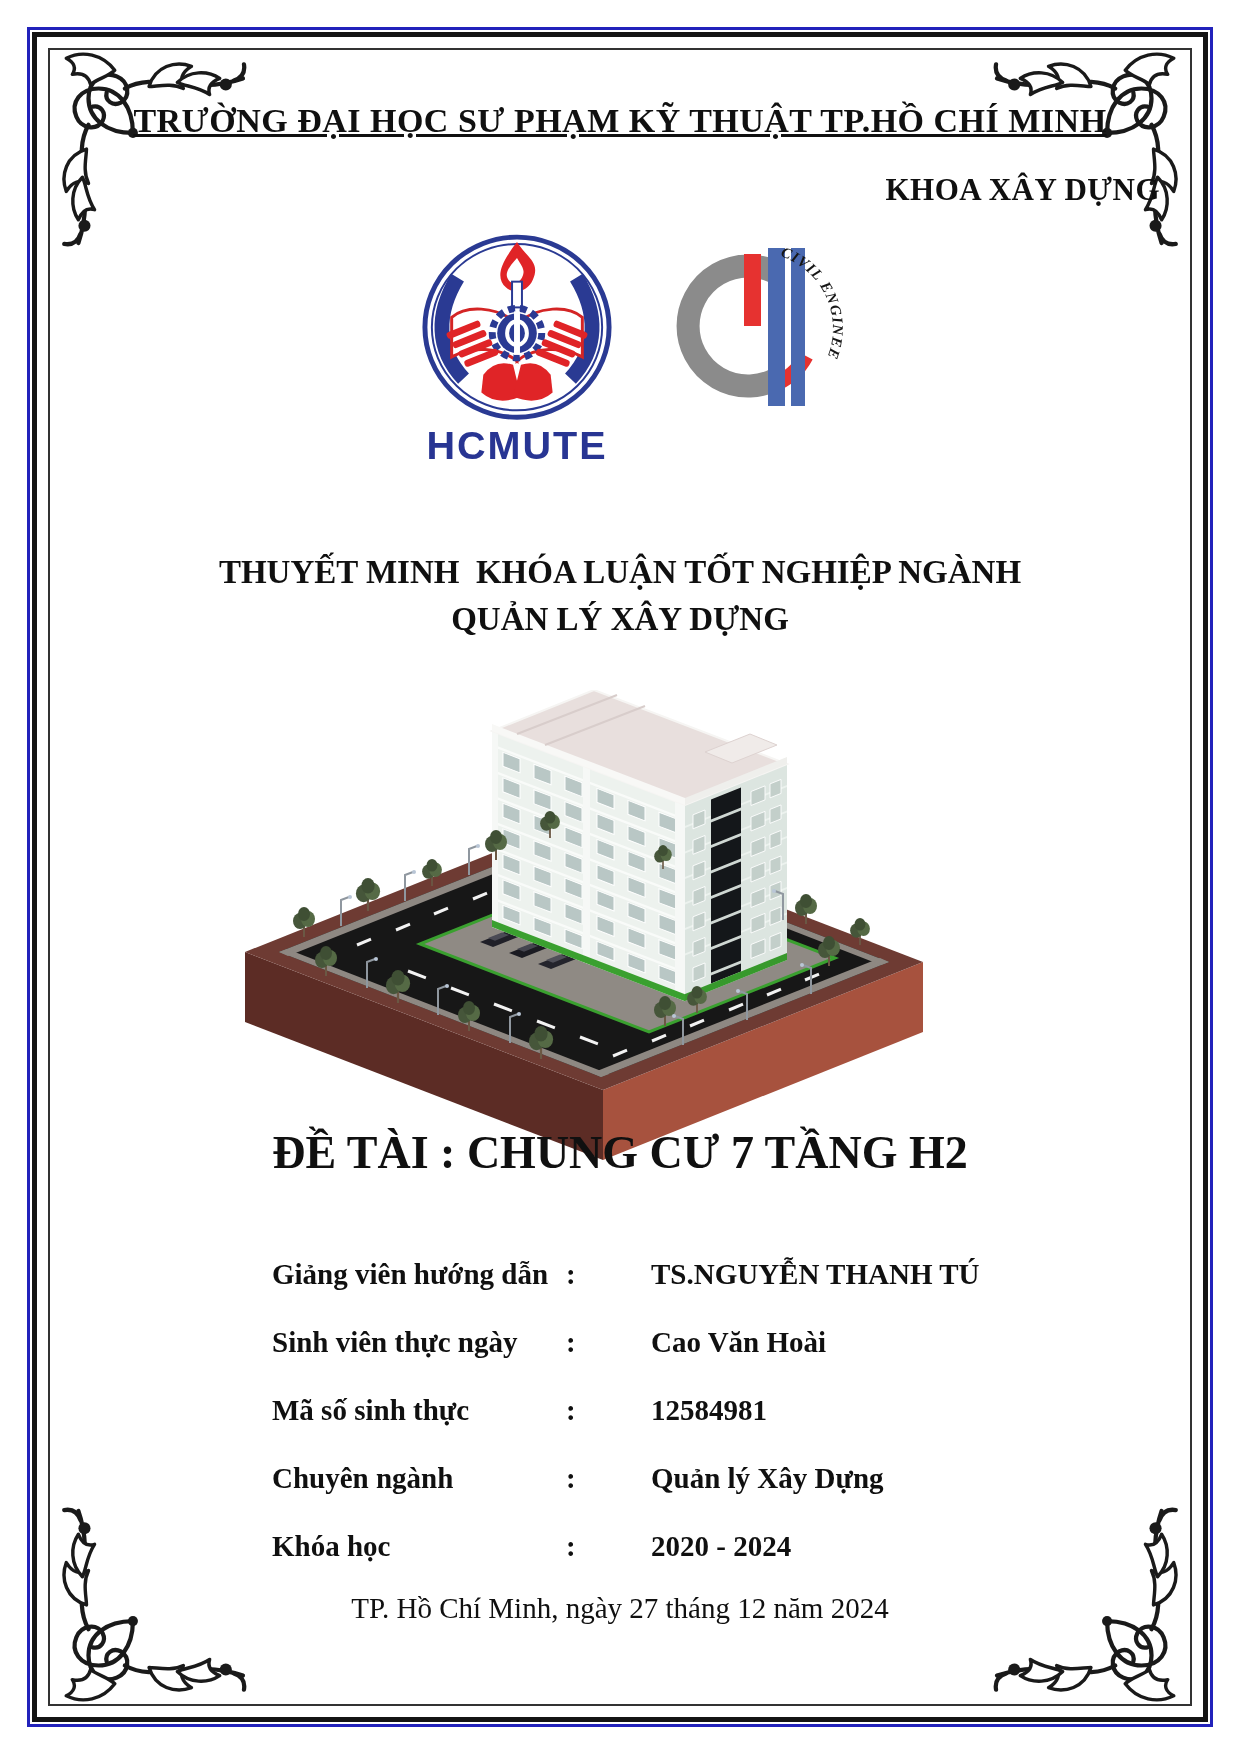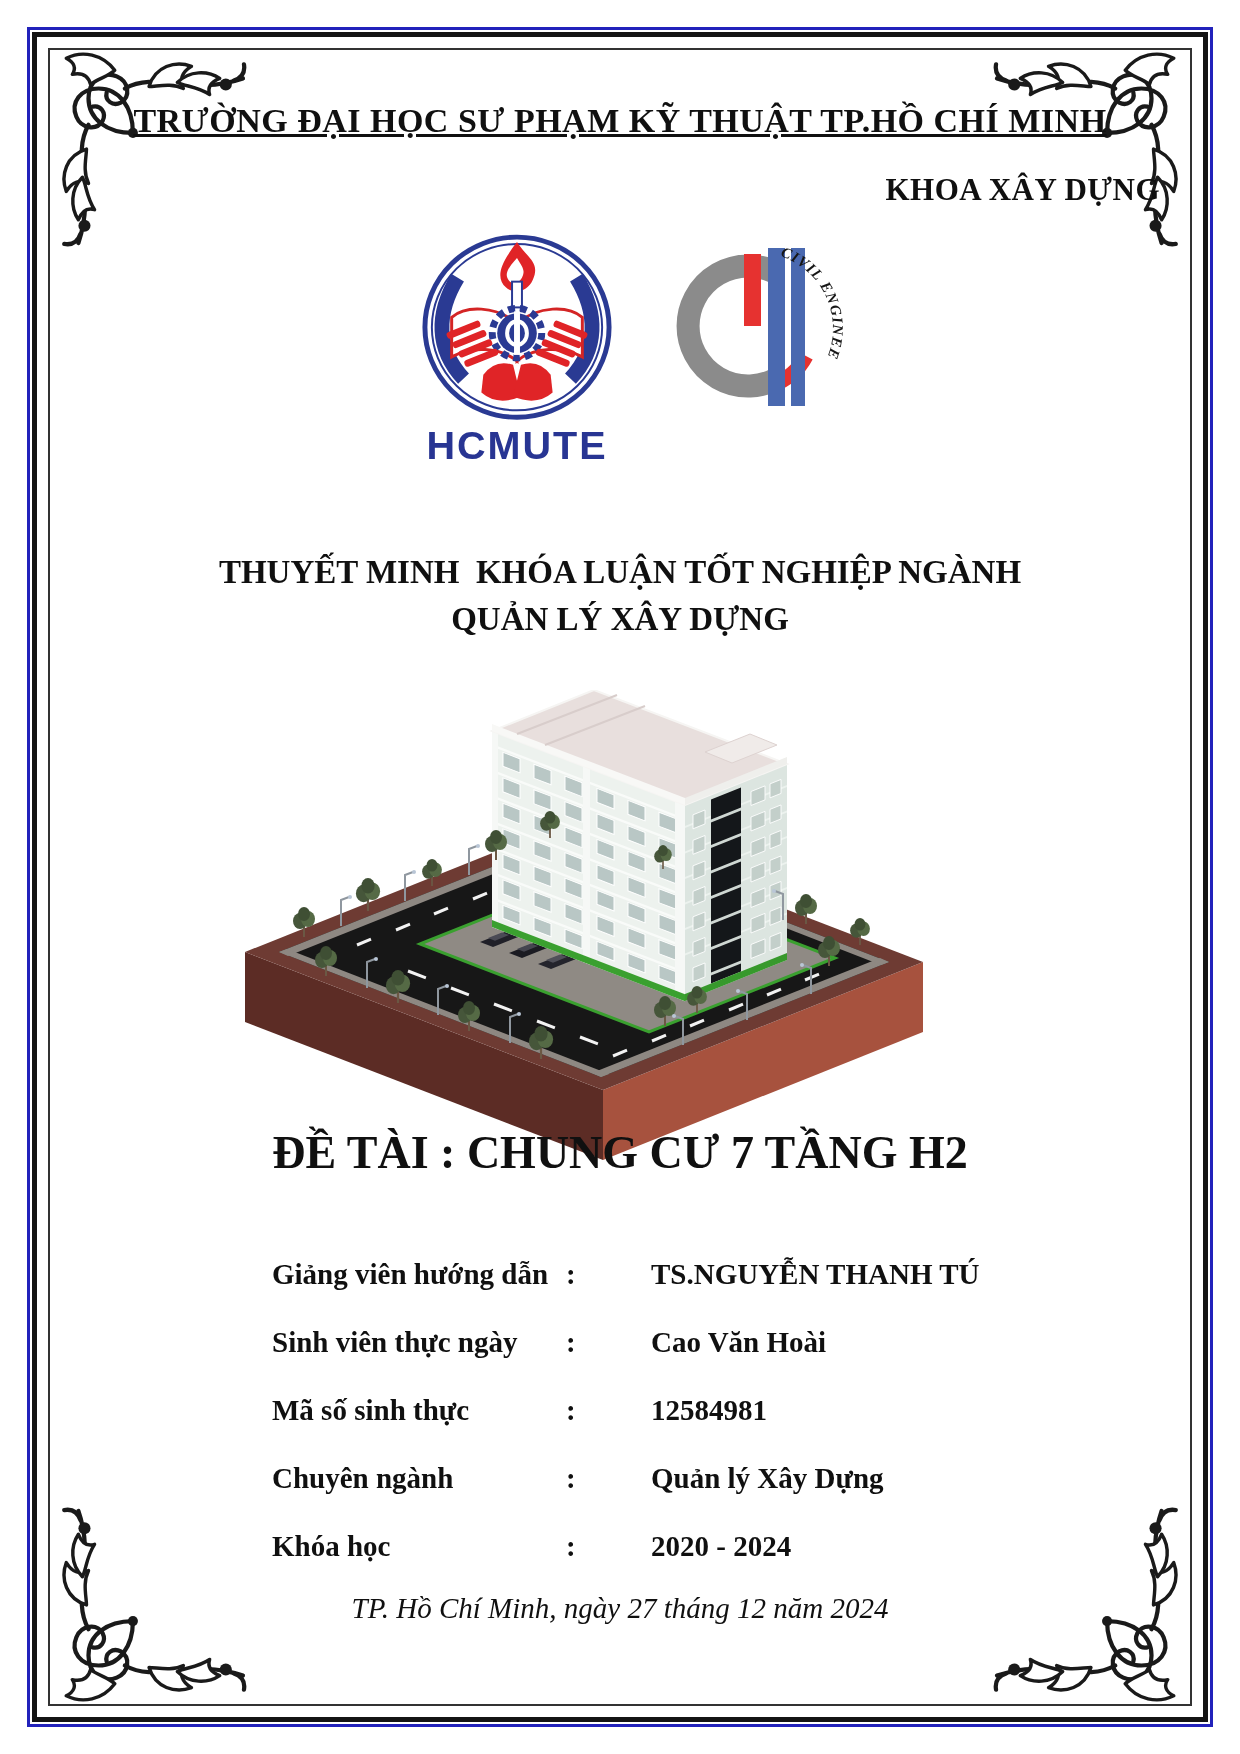--- a/index.html
+++ b/index.html
@@ -19,21 +19,21 @@
   .corner.tr{right:36px;top:36px;transform:scaleX(-1);}
   .corner.bl{left:36px;bottom:36px;transform:scaleY(-1);}
   .corner.br{right:36px;bottom:36px;transform:scale(-1,-1);}
   
   .center-line{position:absolute;left:80px;right:80px;text-align:center;font-weight:bold;}
   .university{top:102px;font-size:34px;letter-spacing:.5px;text-decoration:underline;}
   .faculty{top:172px;font-size:31px;letter-spacing:.5px;text-align:right;}
   .title1{top:534px;font-size:33px;white-space:pre;margin-top:20px;}
   .title2{top:601px;font-size:33px;}
   .topic{top:1126px;font-size:46px;}
-  .footer-date{top:1592px;font-size:29px;font-weight:normal;font-style:italic;}
+  .footer-date{top:1592px;font-size:29px;font-weight:normal;}
   
   .logo-hcmute{position:absolute;left:418px;top:228px;width:198px;height:238px;}
   .logo-hcmute svg{width:100%;height:100%;display:block;}
   .logo-civil{position:absolute;left:660px;top:238px;width:188px;height:182px;}
   .logo-civil svg{width:100%;height:100%;display:block;}
   
   .render{position:absolute;left:245px;top:690px;width:724px;height:476px;}
   .render svg{width:100%;height:100%;display:block;}
   
   .info{position:absolute;left:272px;top:1258px;width:720px;text-align:center;}

